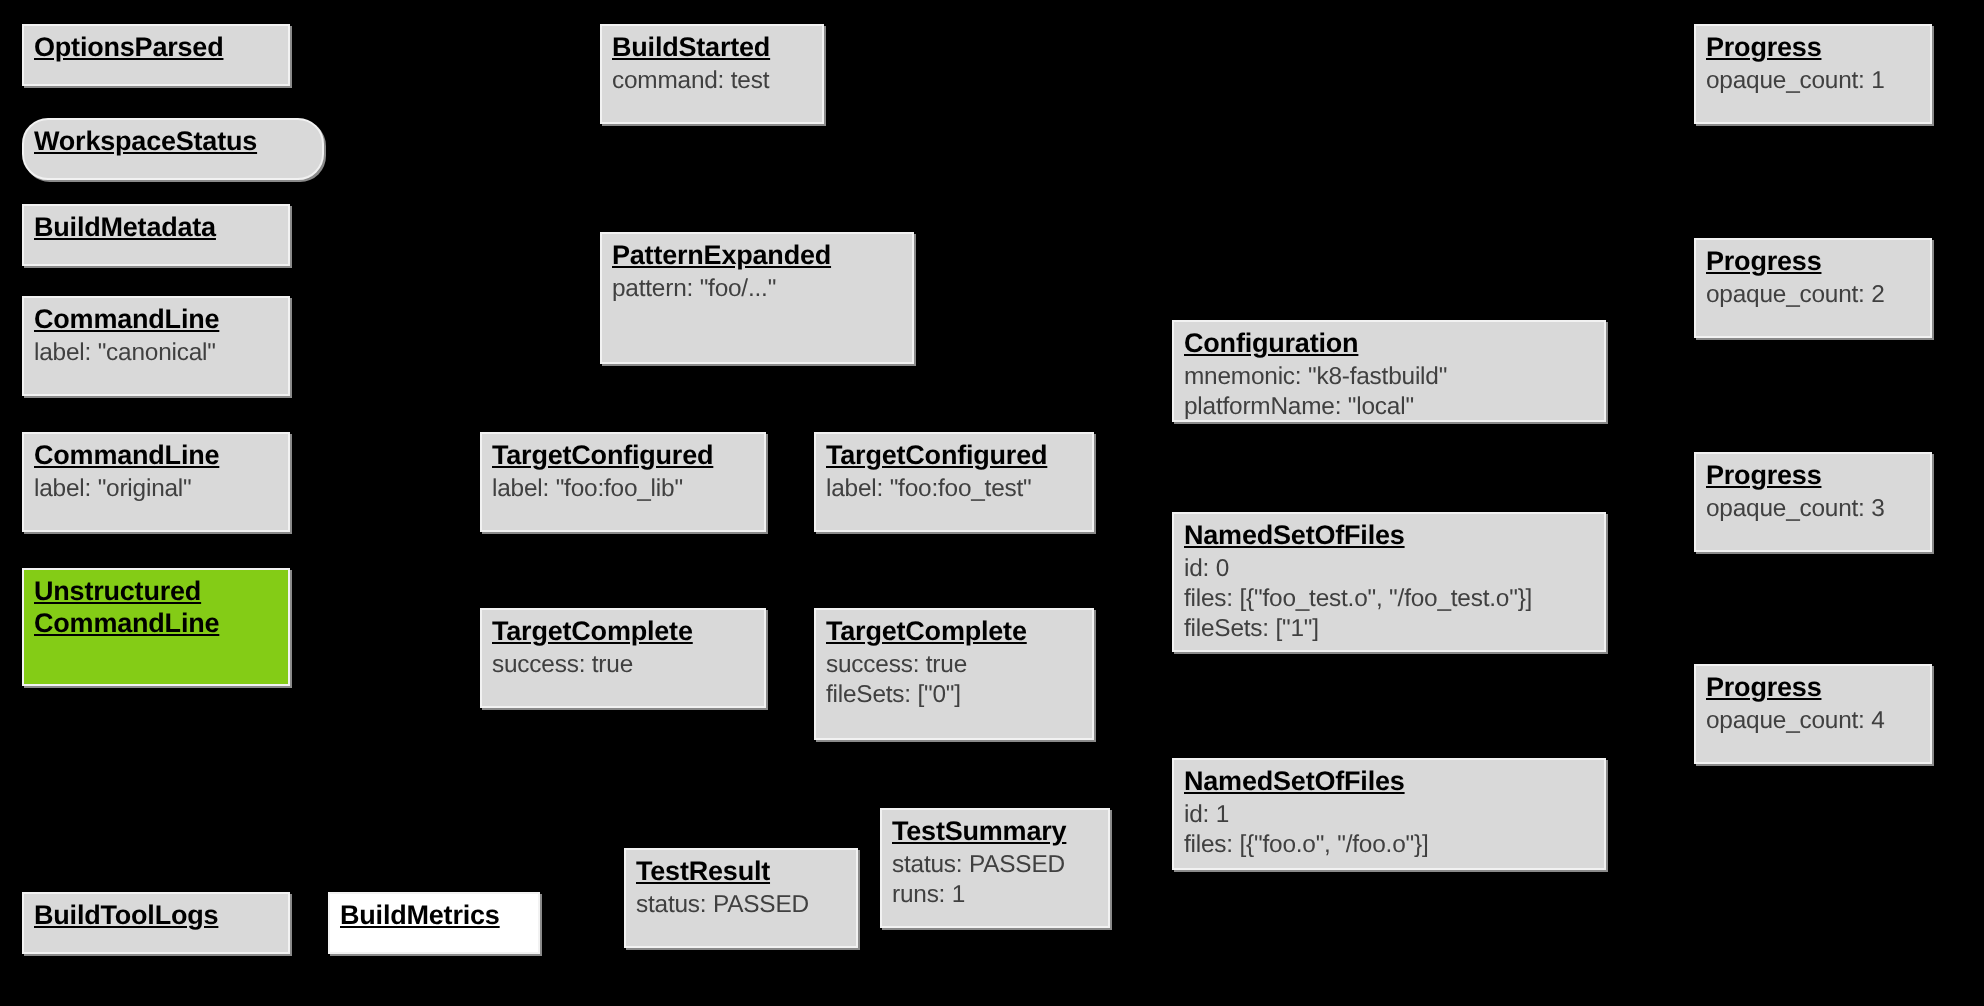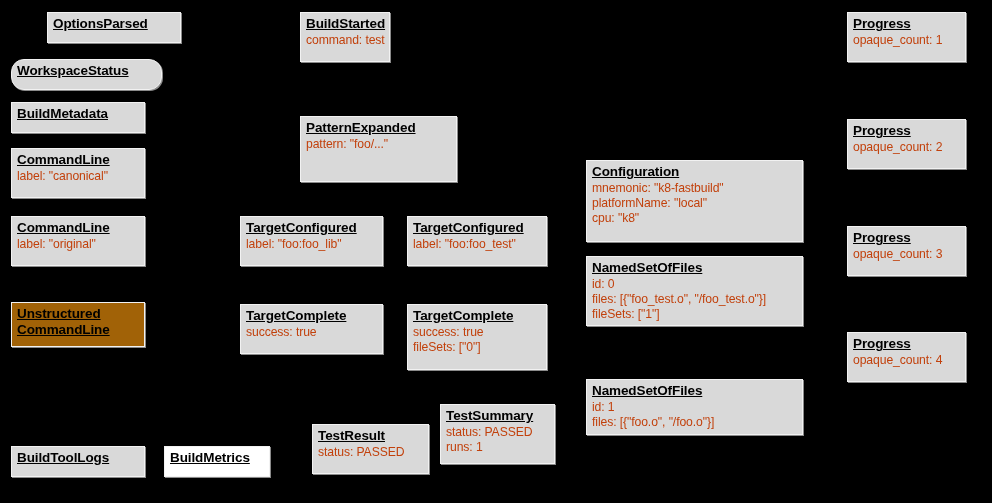--- a/index.html
+++ b/index.html
@@ -39,34 +39,34 @@
     white-space: normal;
   }
   .node-fields {
     display: block;
     margin-top: 1px;
   }
   .node-field {
     display: block;
     font-size: 12.2px;
     font-weight: normal;
-    color: #c2410c;
+    color: #404040;
     line-height: 15px;
     white-space: nowrap;
     letter-spacing: -0.1px;
   }
 </style>
 </head>
 <body>
 
 <div id="canvas" style="background: rgb(0, 0, 0);">
-    <div class="node" style="left: 11px; top: 12px; width: 134px; height: 31px; background: rgb(217, 217, 217); border-color: rgb(242, 242, 242); margin-left: 36px;">
+    <div class="node" style="left: 11px; top: 12px; width: 134px; height: 31px; background: rgb(217, 217, 217); border-color: rgb(242, 242, 242);">
       <span class="node-title">OptionsParsed</span>
     </div>
-    <div class="node" style="left: 300px; top: 12px; width: 90px; height: 50px; background: rgb(217, 217, 217); border-color: rgb(242, 242, 242);">
+    <div class="node" style="left: 300px; top: 12px; width: 112px; height: 50px; background: rgb(217, 217, 217); border-color: rgb(242, 242, 242);">
       <span class="node-title">BuildStarted</span>
       <span class="node-fields">
         <span class="node-field">command: test</span>
       </span>
     </div>
     <div class="node" style="left: 847px; top: 12px; width: 119px; height: 50px; background: rgb(217, 217, 217); border-color: rgb(242, 242, 242);">
       <span class="node-title">Progress</span>
       <span class="node-fields">
         <span class="node-field">opaque_count: 1</span>
       </span>
@@ -88,21 +88,21 @@
       <span class="node-fields">
         <span class="node-field">opaque_count: 2</span>
       </span>
     </div>
     <div class="node" style="left: 11px; top: 148px; width: 134px; height: 50px; background: rgb(217, 217, 217); border-color: rgb(242, 242, 242);">
       <span class="node-title">CommandLine</span>
       <span class="node-fields">
         <span class="node-field">label: "canonical"</span>
       </span>
     </div>
-    <div class="node" style="left: 586px; top: 160px; width: 217px; height: 82px; background: rgb(217, 217, 217); border-color: rgb(242, 242, 242);">
+    <div class="node" style="left: 586px; top: 160px; width: 217px; height: 51px; background: rgb(217, 217, 217); border-color: rgb(242, 242, 242);">
       <span class="node-title">Configuration</span>
       <span class="node-fields">
         <span class="node-field">mnemonic: "k8-fastbuild"</span>
         <span class="node-field">platformName: "local"</span>
         <span class="node-field">cpu: "k8"</span>
       </span>
     </div>
     <div class="node" style="left: 11px; top: 216px; width: 134px; height: 50px; background: rgb(217, 217, 217); border-color: rgb(242, 242, 242);">
       <span class="node-title">CommandLine</span>
       <span class="node-fields">
@@ -128,21 +128,21 @@
       </span>
     </div>
     <div class="node" style="left: 586px; top: 256px; width: 217px; height: 70px; background: rgb(217, 217, 217); border-color: rgb(242, 242, 242);">
       <span class="node-title">NamedSetOfFiles</span>
       <span class="node-fields">
         <span class="node-field">id: 0</span>
         <span class="node-field">files: [{"foo_test.o", "/foo_test.o"}]</span>
         <span class="node-field">fileSets: ["1"]</span>
       </span>
     </div>
-    <div class="node" style="left: 11px; top: 302px; width: 134px; height: 45px; background: #a16207; border-color: rgb(242, 242, 242);">
+    <div class="node" style="left: 11px; top: 284px; width: 134px; height: 59px; background: #84cc16; border-color: rgb(242, 242, 242);">
       <span class="node-title wrap">Unstructured CommandLine</span>
     </div>
     <div class="node" style="left: 240px; top: 304px; width: 143px; height: 50px; background: rgb(217, 217, 217); border-color: rgb(242, 242, 242);">
       <span class="node-title">TargetComplete</span>
       <span class="node-fields">
         <span class="node-field">success: true</span>
       </span>
     </div>
     <div class="node" style="left: 407px; top: 304px; width: 140px; height: 66px; background: rgb(217, 217, 217); border-color: rgb(242, 242, 242);">
       <span class="node-title">TargetComplete</span>

